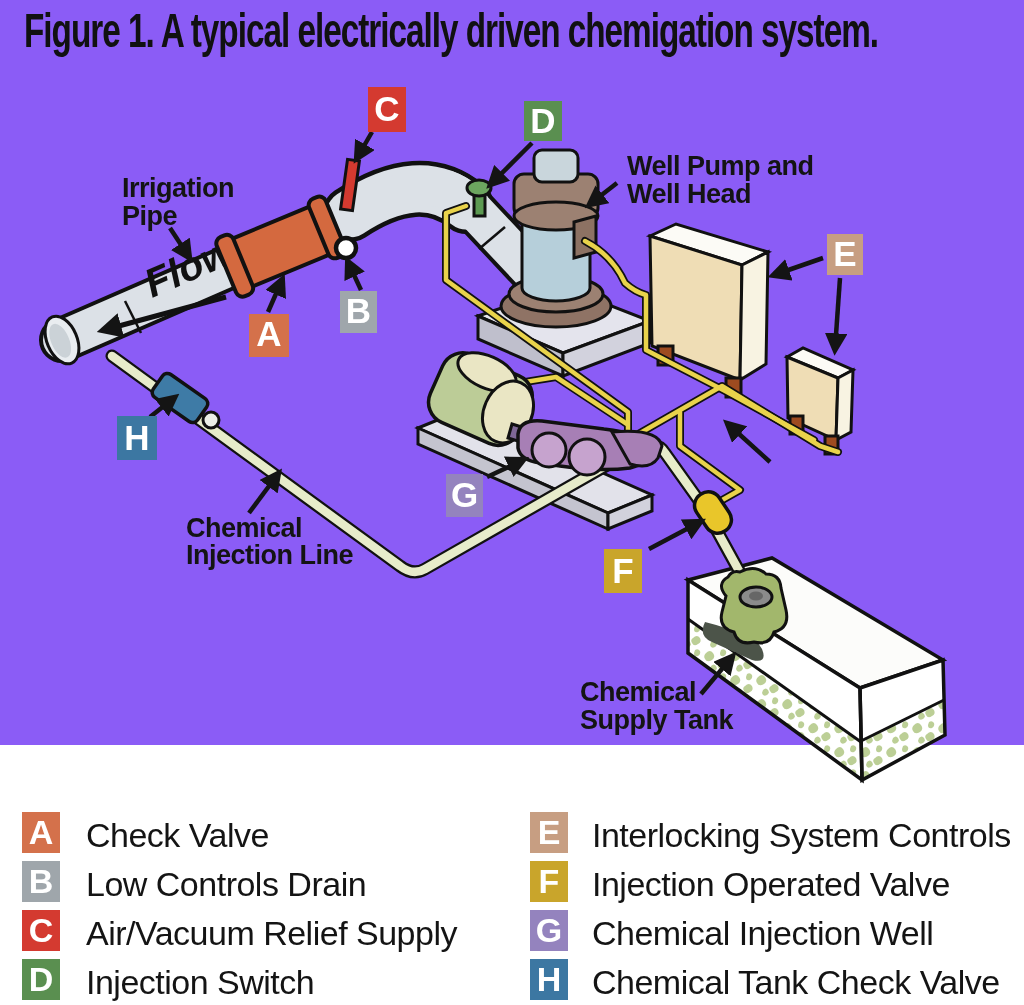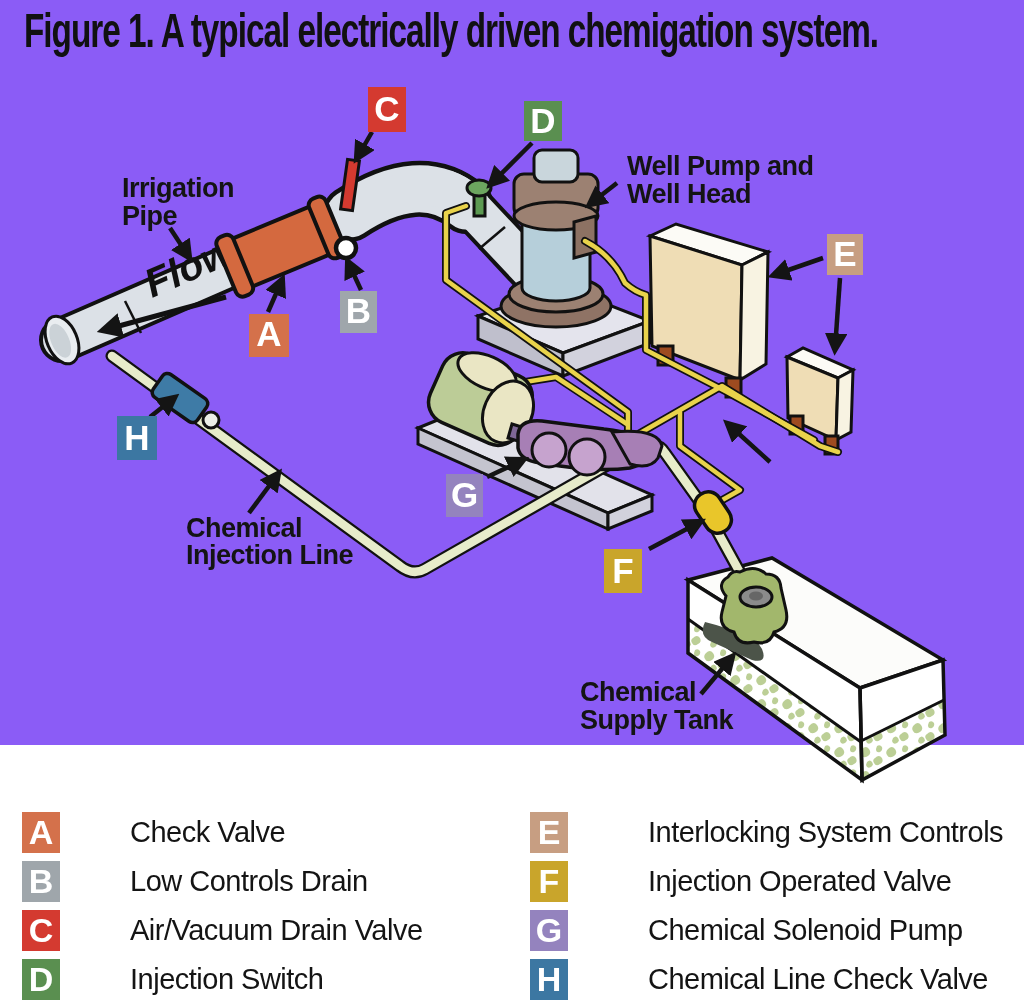--- a/index.html
+++ b/index.html
@@ -5,26 +5,26 @@
   html,body{margin:0;padding:0;background:#fff;width:1024px;height:1005px;
     font-family:"Liberation Sans",sans-serif;overflow:hidden;position:relative;}
   #page{position:relative;width:1024px;height:745px;background:#8b5cf6;padding-left:29px;}
   #title{position:absolute;left:24px;top:2px;font-size:49px;font-weight:bold;color:#111;
     letter-spacing:-1.5px;white-space:nowrap;transform:scaleX(0.68);transform-origin:left top;}
   #diagram{position:absolute;left:0;top:0;width:1024px;height:790px;}
   #legend{position:absolute;left:0;top:790px;width:1024px;height:215px;}
   .legend-item{position:absolute;height:42px;}
   .swatch{position:absolute;left:0;top:0;width:38px;height:41px;text-align:center;
     line-height:41px;font-weight:bold;font-size:34px;color:#fff;}
-  .legend-label{position:absolute;left:64px;top:4px;font-size:29px;color:#141414;
-    white-space:nowrap;letter-spacing:-0.5px;margin-left:44px;}
+  .legend-label{position:absolute;left:64px;top:4px;font-size:34px;color:#141414;
+    white-space:nowrap;letter-spacing:-0.5px;}
   .col-left{left:22px;}
   .col-left .legend-label{left:64px;}
   .col-right{left:530px;}
-  .col-right .legend-label{left:74px;}
+  .col-right .legend-label{left:62px;}
   svg text{font-family:"Liberation Sans",sans-serif;}
   .ann{font-weight:bold;font-size:27px;fill:#141414;letter-spacing:-0.5px;}
   .mletter{font-weight:bold;font-size:35px;fill:#ffffff;text-anchor:middle;}
 </style>
 </head>
 <body>
 
 <div id="page">
 
   <div id="title">Figure 1. A typical electrically driven chemigation system.</div>
@@ -232,37 +232,37 @@
     <div class="legend-item col-left" style="top:22px">
       <div class="swatch" style="background: rgb(212, 113, 75);">A</div>
       <div class="legend-label">Check Valve</div>
     </div>
     <div class="legend-item col-left" style="top:71px">
       <div class="swatch" style="background: rgb(159, 166, 171);">B</div>
       <div class="legend-label">Low Controls Drain</div>
     </div>
     <div class="legend-item col-left" style="top:120px">
       <div class="swatch" style="background: rgb(212, 58, 48);">C</div>
-      <div class="legend-label">Air/Vacuum Drain Valve</div>
+      <div class="legend-label">Air/Vacuum Relief Supply</div>
     </div>
     <div class="legend-item col-left" style="top:169px">
       <div class="swatch" style="background: rgb(90, 143, 80);">D</div>
       <div class="legend-label">Injection Switch</div>
     </div>
     <div class="legend-item col-right" style="top:22px">
       <div class="swatch" style="background: rgb(199, 158, 130);">E</div>
       <div class="legend-label">Interlocking System Controls</div>
     </div>
     <div class="legend-item col-right" style="top:71px">
       <div class="swatch" style="background: rgb(201, 165, 43);">F</div>
       <div class="legend-label">Injection Operated Valve</div>
     </div>
     <div class="legend-item col-right" style="top:120px">
       <div class="swatch" style="background: rgb(148, 131, 190);">G</div>
-      <div class="legend-label">Chemical Solenoid Pump</div>
+      <div class="legend-label">Chemical Injection Well</div>
     </div>
     <div class="legend-item col-right" style="top:169px">
       <div class="swatch" style="background: rgb(60, 119, 162);">H</div>
-      <div class="legend-label">Chemical Line Check Valve</div>
+      <div class="legend-label">Chemical Tank Check Valve</div>
     </div>
   </div>
 
 </div>
 
 </body></html>

